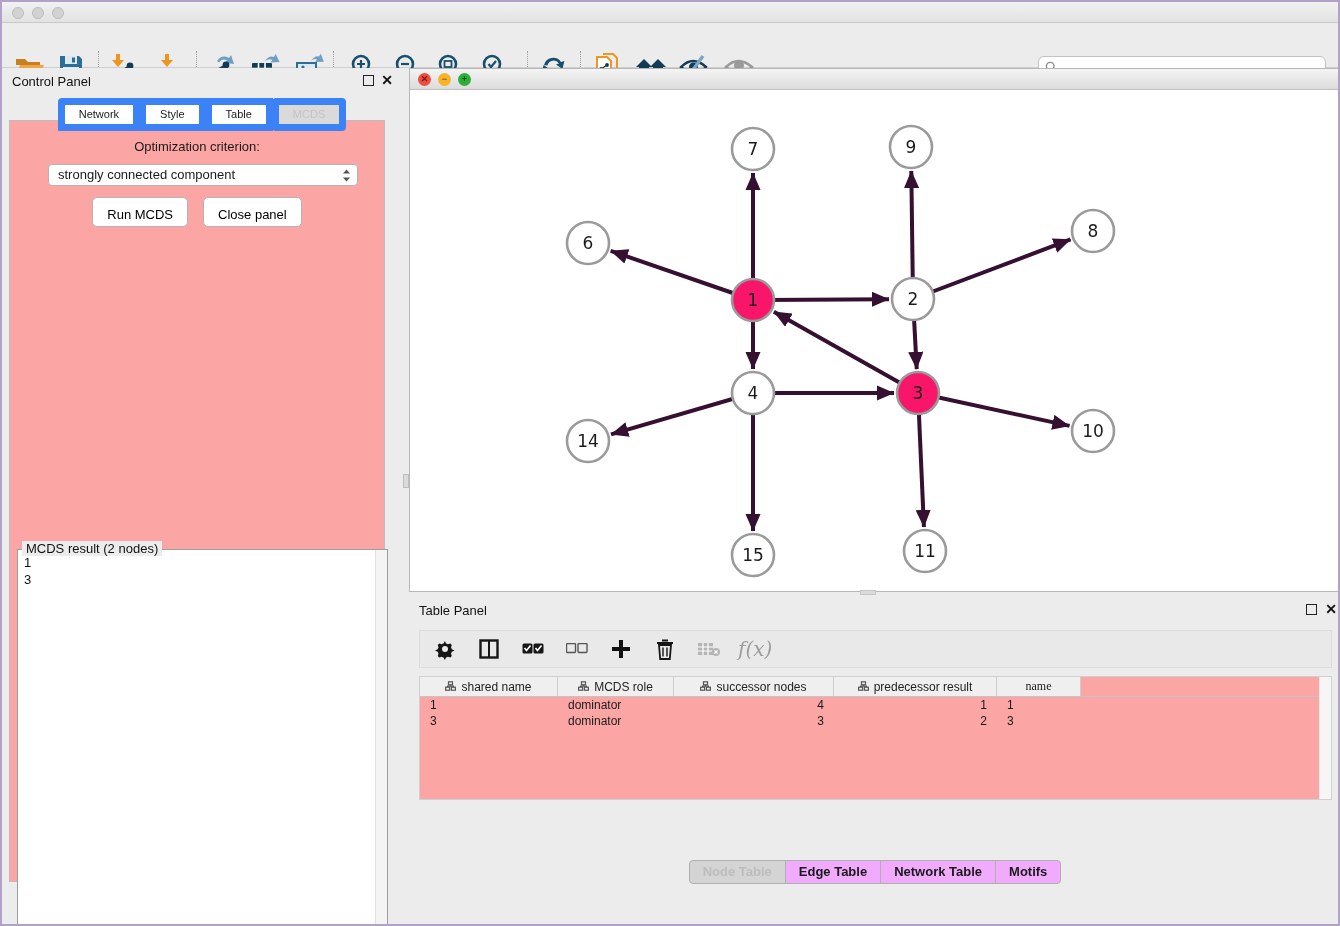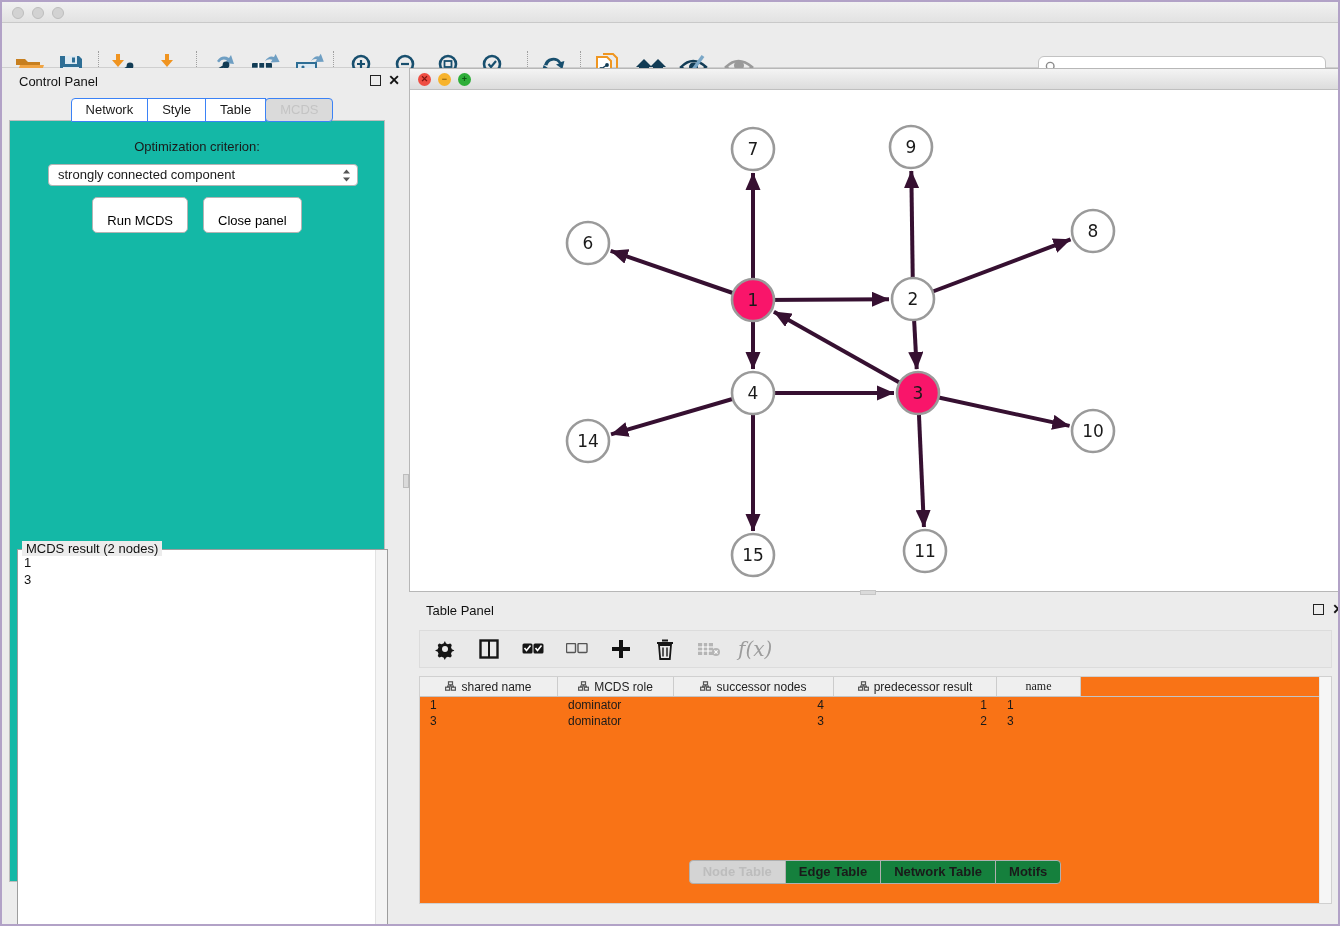--- a/index.html
+++ b/index.html
@@ -16,34 +16,34 @@
   
   .toolbar { position:absolute; left:0; top:21px; width:100%; height:45px; background:#ececec; border-bottom:1px solid #cfcfcf; }
   .tbtn { position:absolute; top:25px; width:38px; height:38px; background:none; border:none; display:flex; align-items:center; justify-content:center; }
   .tsep { position:absolute; top:28px; width:0; height:32px; border-left:1px dotted #9f9f9f; }
   .searchbox { position:absolute; right:12px; top:33px; width:288px; height:23px; }
   .searchbox input { width:100%; height:100%; border:1px solid #c2c2c2; border-radius:6px; background:#fff; padding:0 6px 0 24px; font-size:12px; outline:none; }
   .search-mag { position:absolute; left:7px; top:5px; }
 
   
   .control-panel { position:absolute; left:0; top:66px; width:401px; height:822px; background:#ececec; }
-  .panel-header { position:absolute; left:0; top:0; width:100%; height:28px;margin-left:7px; }
+  .panel-header { position:absolute; left:0; top:0; width:100%; height:28px; }
   .panel-title { position:absolute; left:10px; top:6px; font-size:13px; color:#111; }
   .ph-float { position:absolute; top:7px; width:11px; height:11px; border:1.5px solid #222; background:none; }
   .ph-close { position:absolute; top:4px; width:14px; height:16px; border:none; background:none; font-size:14px; font-weight:bold; color:#111; line-height:16px; }
   .cp-tabs { position:absolute; left:0; top:30px; width:100%; display:flex; justify-content:center; z-index:2; }
-  .cp-tab { border:1px solid #3b82f6; background:#fff; padding:3px 14px 4px; font-size:13px; margin-left:-1px; }
+  .cp-tab { border:7px solid #3b82f6; background:#fff; padding:3px 14px 4px; font-size:11px; margin-left:-1px; }
   .cp-tab:first-child { border-top-left-radius:4px; border-bottom-left-radius:1px; }
   .cp-tab.active { background:#dadada; color:#c4c4c4; border-radius:4px; }
-  .cp-body { position:absolute; left:7px; top:52px; width:376px; height:762px; border:1px solid #bdbdbd; background:#14b8a6; }
+  .cp-body { position:absolute; left:7px; top:52px; width:376px; height:762px; border:1px solid #bdbdbd; background:#fca5a5; }
   .opt-label { position:absolute; left:0; top:18px; width:100%; text-align:center; font-size:13px; }
   .opt-select { position:absolute; left:38px; top:43px; width:310px; height:22px; background:#fff; border:1px solid #b4b4b4; border-radius:4px; padding:2px 22px 0 9px; font-size:13px; }
   .opt-chev { position:absolute; right:6px; top:3px; }
   .btn-row { position:absolute; left:0; top:76px; width:100%; display:flex; justify-content:center; gap:15px; }
-  .pbtn { background:#fff; border:1px solid #b4b4b4; border-radius:5px; font-size:13px; padding:15px 14px 4px; font-family:inherit; }
+  .pbtn { background:#fff; border:1px solid #b4b4b4; border-radius:5px; font-size:13px; padding:9px 14px 4px; font-family:inherit; }
   .result-group { position:absolute; left:7px; top:428px; width:371px; height:380px; border:1px solid #9d9d9d; background:#fff; }
   .result-legend { position:absolute; left:4px; top:-9px; background:#ececec; padding:0 4px; font-size:13px; color:#111; }
   .result-lines { position:absolute; left:6px; top:4px; font-size:13px; line-height:17px; color:#111; }
   .result-scroll { position:absolute; right:0; top:0; width:12px; height:100%; background:#f4f4f4; border-left:1px solid #e2e2e2; }
 
   
   .v-splitter { position:absolute; left:401px; top:66px; width:6px; height:822px; background:#ececec; }
   .v-handle { position:absolute; left:401px; top:472px; width:6px; height:14px; background:#dadada; border:1px solid #bdbdbd; }
   .h-handle { position:absolute; left:858px; top:588px; width:16px; height:5px; background:#dadada; border:1px solid #c6c6c6; }
 
@@ -57,29 +57,29 @@
   .nl.green { background:#2eae39; color:#0d5c14; }
   .net-title { position:absolute; left:0; right:0; top:3px; text-align:center; font-size:13px; color:#111; }
   .net-canvas { position:absolute; left:0; top:21px; width:931px; height:501px; background:#fff; }
   .node-label { font-family:"DejaVu Sans",sans-serif; font-size:17px; fill:#1a1a1a; }
 
   
   .table-panel { position:absolute; left:407px; top:595px; width:933px; height:295px; background:#ececec; }
   .tp-toolbar { position:absolute; left:10px; top:33px; width:913px; height:38px; background:#e9e9e9; border:1px solid #dcdcdc; display:flex; align-items:center; gap:14px; padding-left:10px; }
   .tp-btn { width:30px; height:30px; border:none; background:none; display:flex; align-items:center; justify-content:center; }
   .fx { font-family:"DejaVu Serif",serif; font-style:italic; font-size:20px; color:#9c9c9c; }
-  .tp-table { position:absolute; left:10px; top:79px; width:913px; height:228px; background:#f97316; border:1px solid #d0d0d0; overflow:hidden; }
+  .tp-table { position:absolute; left:10px; top:79px; width:913px; height:124px; background:#fca5a5; border:1px solid #d0d0d0; overflow:hidden; }
   .tp-head { display:flex; height:20px; border-bottom:1px solid #c4c4c4; }
   .th-cell { background:#efefef; border-right:1px solid #cccccc; display:flex; align-items:center; justify-content:center; gap:5px; font-size:12px; color:#222; }
   .tp-row { display:flex; height:16px; align-items:center; font-size:12px; }
   .td-cell { padding:0 10px; overflow:hidden; white-space:nowrap; }
   .td-cell.right { text-align:right; }
   .tp-scroll { position:absolute; right:0; top:0; width:12px; height:100%; background:#f6f6f6; border-left:1px solid #e6e6e6; }
   .tp-tabs { position:absolute; left:0; bottom:8px; width:100%; display:flex; justify-content:center; }
-  .tp-tab { border:1px solid #b0b0b0; background:#15803d; padding:3px 13px 4px; font-size:13px; font-weight:bold; margin-left:-1px; }
+  .tp-tab { border:1px solid #b0b0b0; background:#f0abfc; padding:3px 13px 4px; font-size:13px; font-weight:bold; margin-left:-1px; }
   .tp-tab:first-child { border-radius:4px 0 0 4px; }
   .tp-tab:last-child { border-radius:0 4px 4px 0; }
   .tp-tab.active { background:#d4d4d4; color:#bdbdbd; }
 
   
   .statusbar { position:absolute; left:0; bottom:0; width:100%; height:34px; background:#ececec; border-top:1px solid #cfcfcf; }
   .sb-left { position:absolute; left:10px; top:5px; width:30px; height:24px; background:#fff; border:1px solid #bdbdbd; display:flex; align-items:center; justify-content:center; }
   .sb-mem { position:absolute; right:10px; top:5px; height:24px; background:#fdfdfd; border:1px solid #bdbdbd; border-radius:3px; display:flex; align-items:center; gap:6px; padding:0 10px; font-size:12px; color:#111; }
   .mem-dot { width:11px; height:11px; border-radius:50%; background:#1f9d3a; }
 </style>

